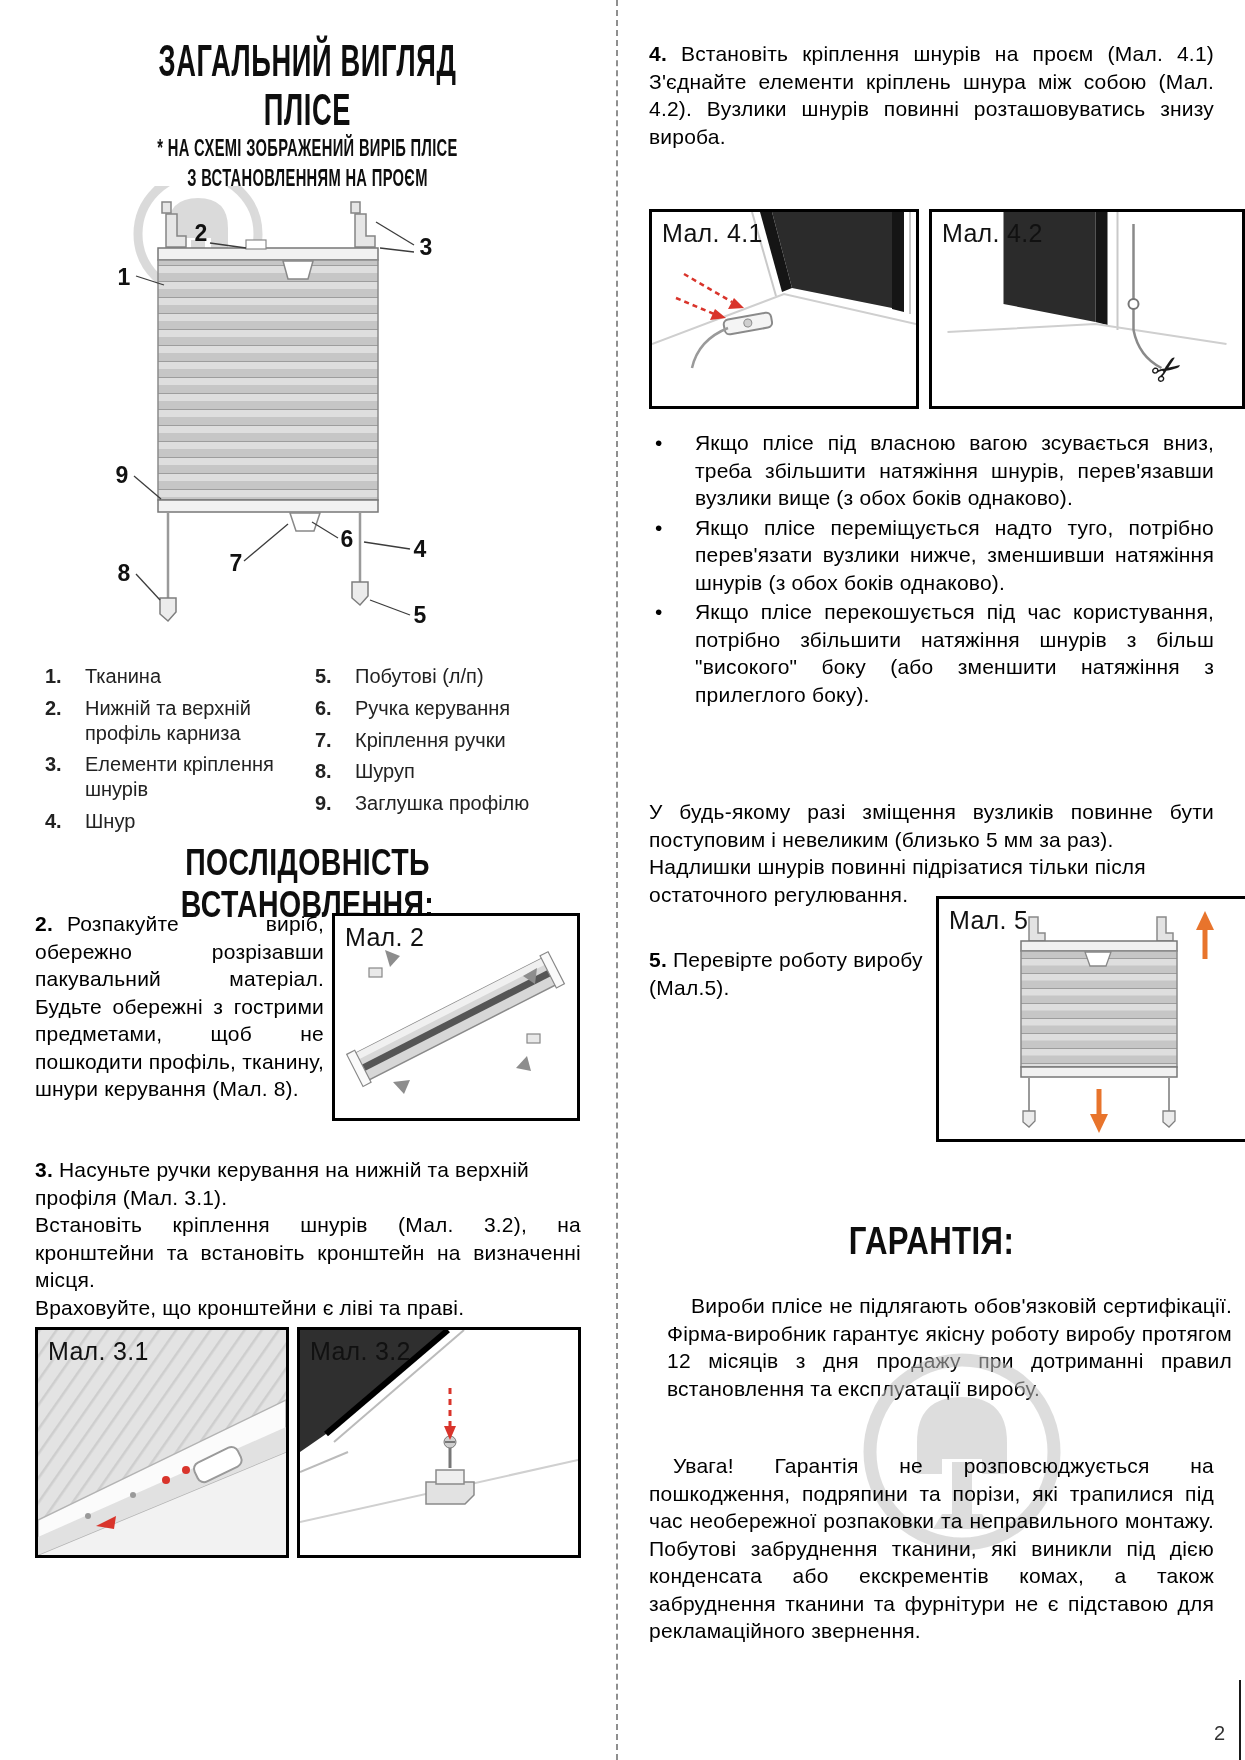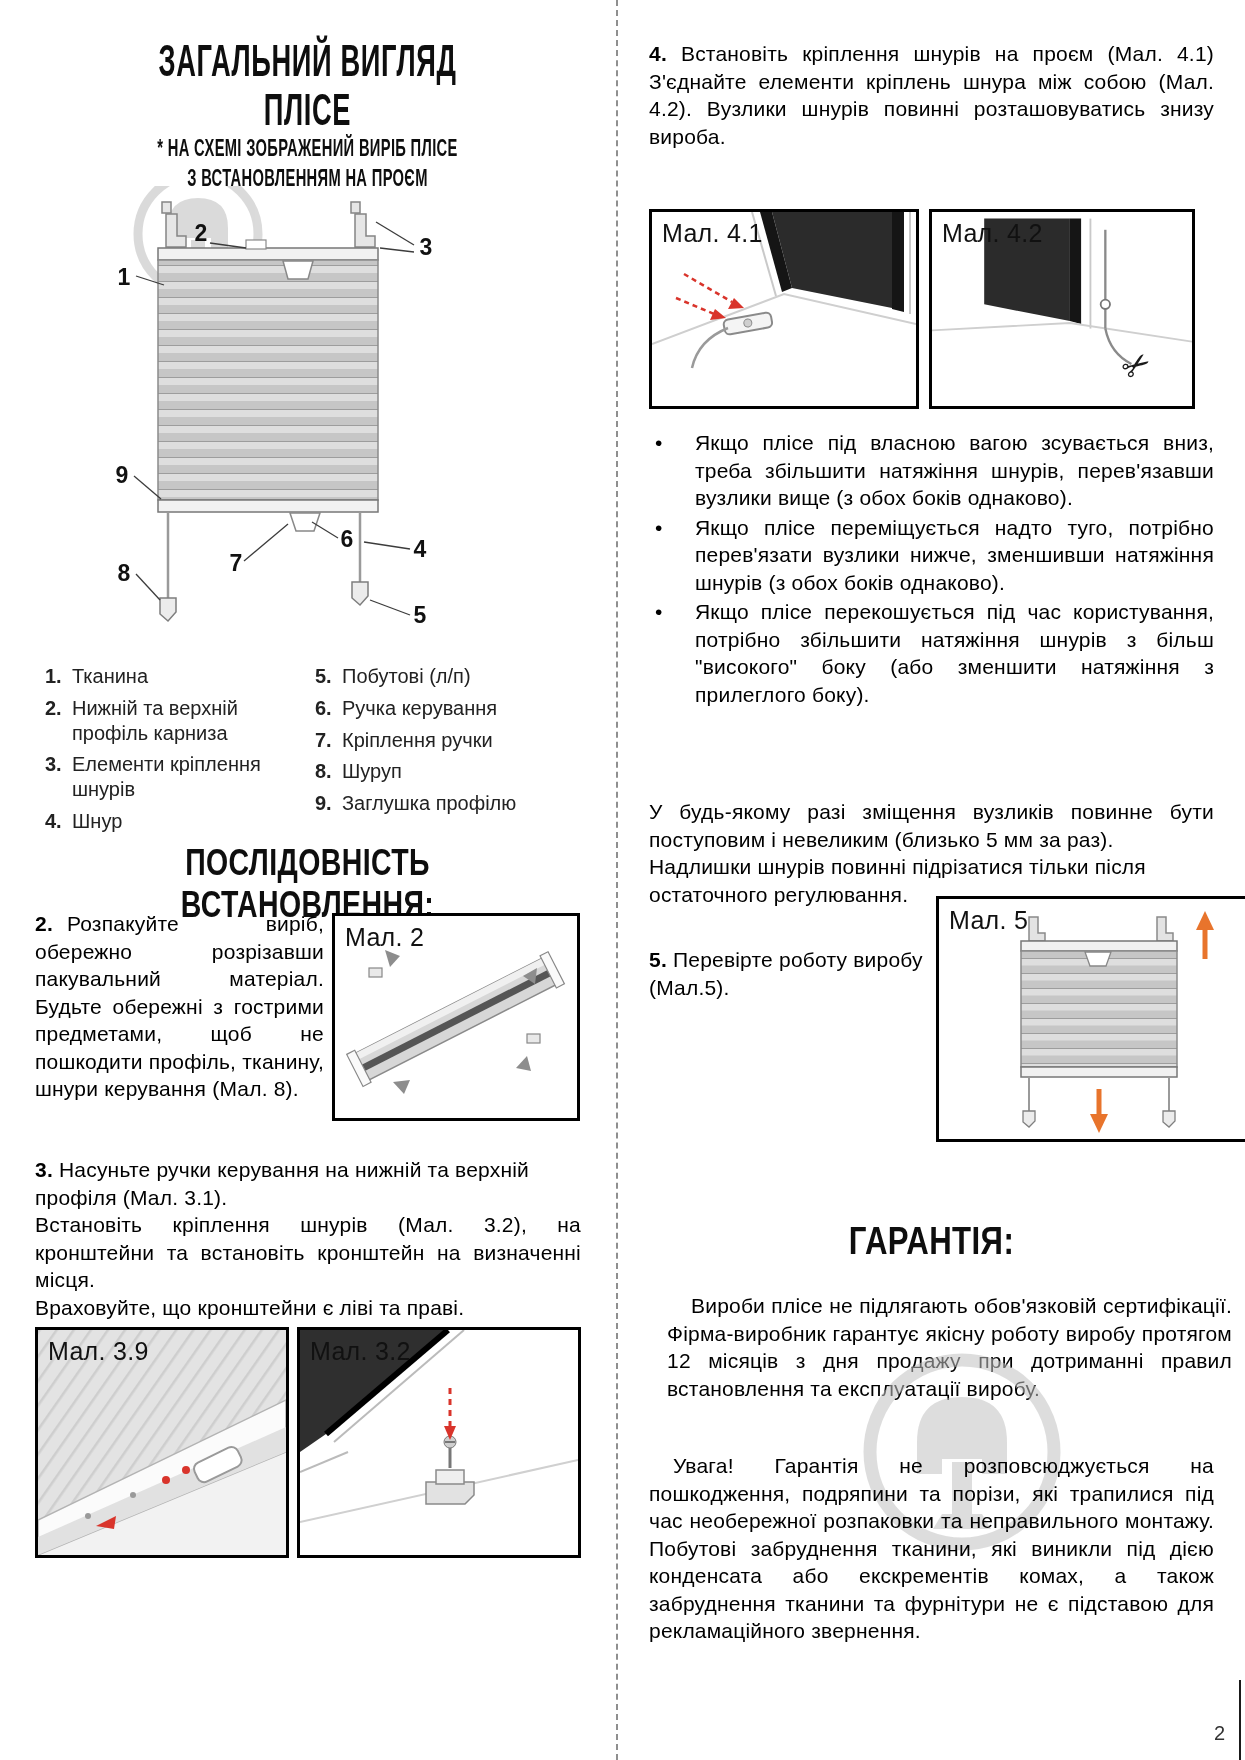--- a/index.html
+++ b/index.html
@@ -25,21 +25,21 @@
   .left-align { text-align:left; }
   .bold { font-weight:700; }
   .num-gap { margin-right:14px; }
   .indent { text-indent:24px; }
 
   .legend { display:flex; }
   .legend-col1 { width:270px; }
   .legend-col2 { width:267px; }
   .legend-item { display:flex; font-size:20px; line-height:1.24; margin-bottom:7px; color:#222; }
   .legend-num { font-weight:700; width:27px; flex:none; }
-  .legend-text { flex:1; }
+  .legend-text { flex:1;margin-left:13px; }
 
   .figure { position:absolute; border:3px solid #000; background:#fff; overflow:hidden; }
   .fig-label { position:absolute; top:7px; left:10px; font-size:25px; color:#111; z-index:3; letter-spacing:0.3px; }
   .figure svg { display:block; width:100%; height:100%; }
 
   .bullet-item { display:flex; margin-bottom:2px; }
   .bullet-marker { width:46px; flex:none; font-size:21px; padding-left:6px; line-height:1.31; }
   .bullet-text { flex:1; }
 
   .watermark { position:absolute; opacity:0.55; z-index:0; }
@@ -209,21 +209,21 @@
     </svg>
   </div>
 
   <div class="abs body-text left-align" style="left:35px; top:1156px; width:546px;">
     <div><span class="bold">3.</span> <span>Насуньте ручки керування на нижній та верхній профіля (Мал. 3.1).</span></div>
     <div style="text-align:justify;">Встановіть кріплення шнурів (Мал. 3.2), на кронштейни та встановіть кронштейн на визначенні місця.</div>
     <div>Враховуйте, що кронштейни є ліві та праві.</div>
   </div>
 
   <div class="figure" style="left:35px; top:1327px; width:254px; height:231px;">
-    <div class="fig-label">Мал. 3.9</div>
+    <div class="fig-label">Мал. 3.1</div>
     <svg viewBox="0 0 248 225">
       <defs>
         <pattern id="hatch31" width="14" height="14" patternTransform="rotate(35)" patternUnits="userSpaceOnUse">
           <rect width="14" height="14" fill="#e3e3e3"></rect>
           <line x1="0" y1="0" x2="0" y2="14" stroke="#cecece" stroke-width="5"></line>
         </pattern>
       </defs>
       <rect width="248" height="225" fill="#f2f2f2"></rect>
       <polygon points="0,0 248,0 248,70 0,190" fill="url(#hatch31)"></polygon>
       <polygon points="0,190 248,70 248,122 0,225" fill="#fbfbfb" stroke="#b3b3b3" stroke-width="1.5"></polygon>
@@ -287,21 +287,21 @@
       <path d="M76,116 C 56,124 44,138 40,156" stroke="#9a9a9a" stroke-width="2.5" fill="none"></path>
       <g>
         <line x1="24" y1="86" x2="62" y2="102" stroke="#d9342b" stroke-width="2.5" stroke-dasharray="5 4"></line>
         <polygon points="74,106 58,108 63,97" fill="#d9342b"></polygon>
         <line x1="32" y1="62" x2="80" y2="90" stroke="#d9342b" stroke-width="2.5" stroke-dasharray="5 4"></line>
         <polygon points="92,96 76,97 82,86" fill="#d9342b"></polygon>
       </g>
     </svg>
   </div>
 
-  <div class="figure" style="left:929px; top:209px; width:266px; height:200px;">
+  <div class="figure" style="left:929px; top:209px; width:316px; height:200px;">
     <div class="fig-label">Мал. 4.2</div>
     <svg viewBox="0 0 279 194">
       <rect width="279" height="194" fill="#fff"></rect>
       <polygon points="56,0 148,0 148,110 56,92" fill="#2b2b2b"></polygon>
       <polygon points="148,0 160,0 160,113 148,110" fill="#151515"></polygon>
       <line x1="170" y1="0" x2="170" y2="118" stroke="#c9c9c9" stroke-width="2"></line>
       <path d="M0,120 L148,112 L279,132" stroke="#cfcfcf" stroke-width="2" fill="none"></path>
       <g>
         <path d="M186,12 L186,118" stroke="#8a8a8a" stroke-width="2.5" fill="none"></path>
         <circle cx="186" cy="92" r="5" fill="#fff" stroke="#777" stroke-width="2"></circle>

